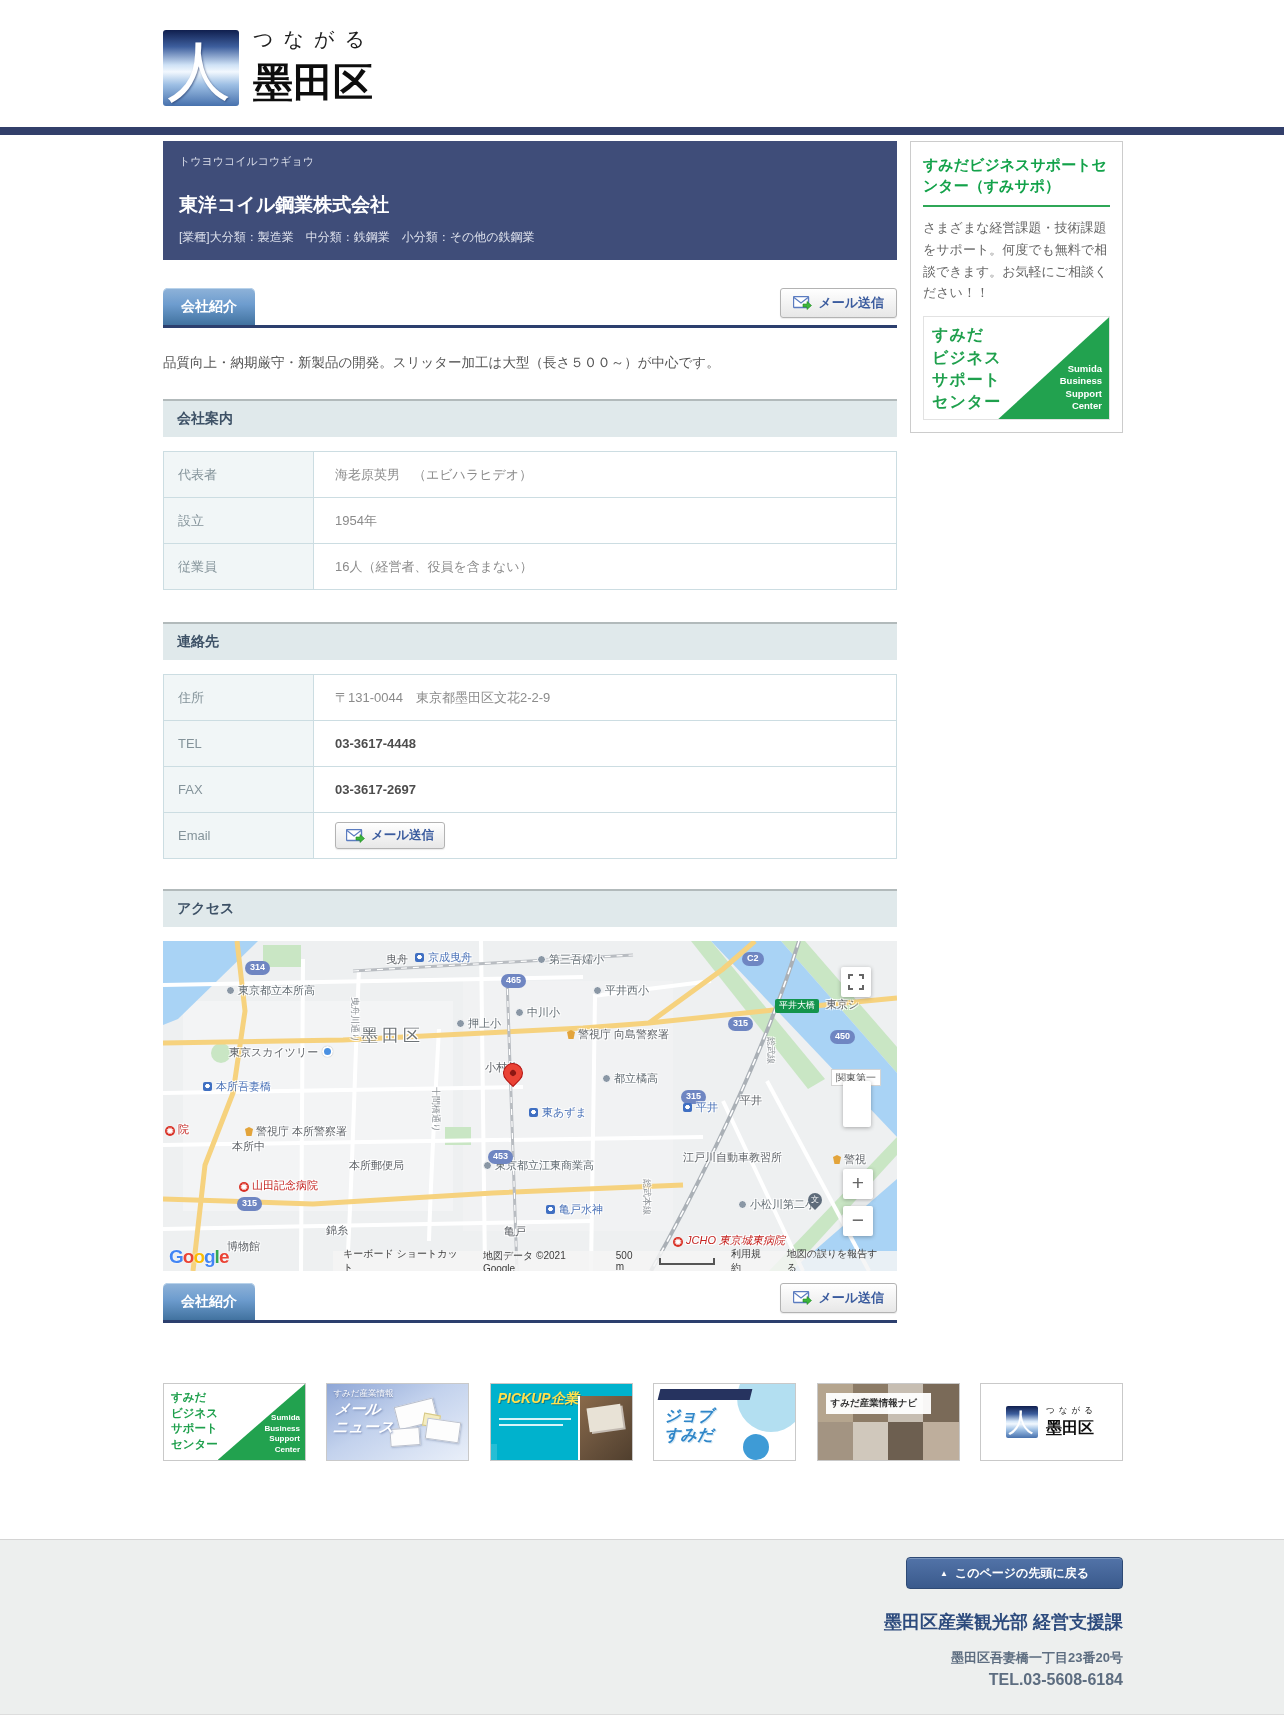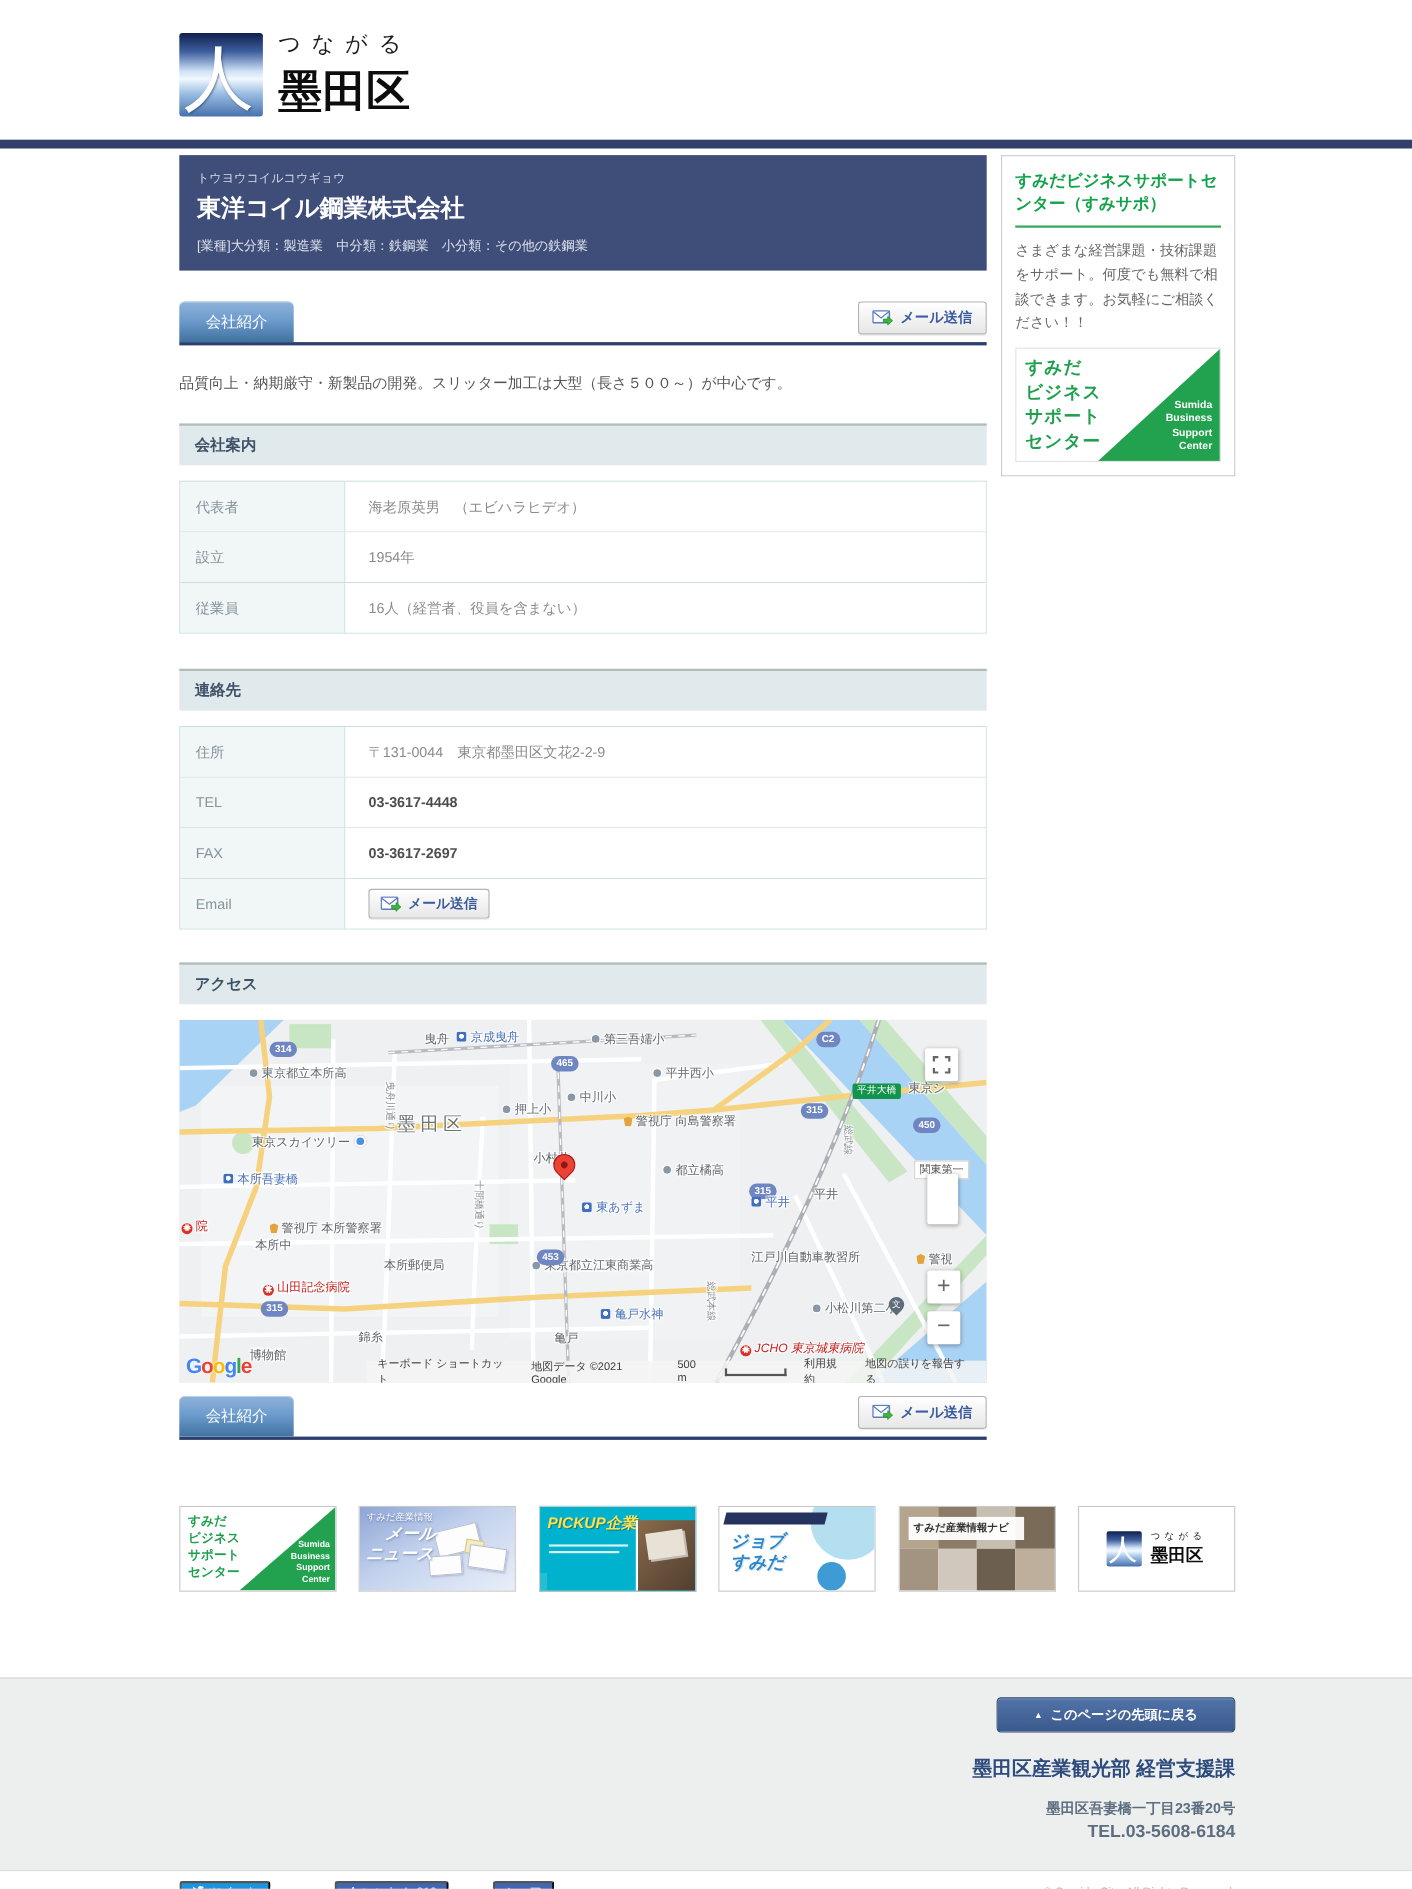--- a/index.html
+++ b/index.html
@@ -18,27 +18,27 @@
     font-family:"DejaVu Serif","Liberation Serif",serif; }
   .header-bar { height:8px; background:#323f6a; }
   
   .content-wrap { width:960px; margin-left:163px; }
   .columns { display:flex; gap:13px; margin-top:6px; }
   .main-col { width:734px; flex:0 0 auto; }
   .aside-col { width:213px; flex:0 0 auto; }
   
   .company-head { background:#3f4d79; color:#fff; padding:13px 16px 14px; }
   .company-head .furigana { font-size:11px; color:#d9dde9; }
-  .company-head .cname { font-size:22px; font-weight:bold; margin-top:5px; }
+  .company-head .cname { font-size:19px; font-weight:bold; margin-top:23px; }
   .company-head .ccat { font-size:12px; color:#dde1ec; margin-top:11px; }
   
   .tabrow { margin-top:28px; border-bottom:3px solid #2c3f6e; display:flex;
     justify-content:space-between; align-items:flex-end; height:40px; }
   .tabrow.second { margin-top:12px; }
-  .tab { width:104px; height:37px; border-radius:5px 5px 0 0; color:#fff; font-size:14px; font-weight:normal;
+  .tab { width:92px; height:37px; border-radius:5px 5px 0 0; color:#fff; font-size:14px; font-weight:bold;
     display:flex; align-items:center; justify-content:center; cursor:pointer;
     background:linear-gradient(180deg,#8fb3d9 0%,#6d9cce 45%,#41729f 100%);
     box-shadow:inset 0 1px 0 #b8d2ea; }
   .mailbtn { display:inline-flex; align-items:center; gap:6px; padding:5px 12px; margin-bottom:7px;
     border:1px solid #b3b3b3; border-radius:3px; background:linear-gradient(#ffffff,#e7e7e7);
     color:#3a5b9e; font-size:13px; font-weight:bold; cursor:pointer; box-shadow:0 1px 1px rgba(0,0,0,.08); }
   .mailbtn.small { padding:4px 10px; margin-bottom:0; font-size:12.5px; }
   .env-ic { display:inline-block; line-height:0; }
   
   .desc { margin-top:26px; font-size:13.5px; color:#555; }
@@ -107,21 +107,21 @@
   .sb-tri { position:absolute; right:0; top:0; bottom:0; width:60%; background:#22a24f;
     clip-path:polygon(100% 0,100% 100%,0 100%); }
   .sb-en { position:absolute; right:7px; bottom:7px; color:#fff; font-size:9.5px; font-weight:bold;
     text-align:right; line-height:1.3; }
   
   .banners { display:flex; justify-content:space-between; width:960px; margin-top:60px; }
   .bcard { width:143px; height:78px; border:1px solid #c9c9c9; background:#fff; position:relative; overflow:hidden; cursor:pointer; }
   .b1-lines { position:absolute; left:7px; top:6px; color:#1fa04d; font-weight:bold; font-size:11.5px; line-height:1.35; }
   .b1-tri { position:absolute; right:0; top:0; bottom:0; width:62%; background:#22a24f; clip-path:polygon(100% 0,100% 100%,0 100%); }
   .b1-en { position:absolute; right:5px; bottom:5px; color:#fff; font-size:8px; font-weight:bold; text-align:right; line-height:1.3; }
-  .b2 { background:linear-gradient(150deg,#8ea6d6 0%,#c3d2ed 45%,#e9eff9 100%);text-align:right; }
+  .b2 { background:linear-gradient(150deg,#8ea6d6 0%,#c3d2ed 45%,#e9eff9 100%); }
   .b2-title { position:absolute; left:6px; top:4px; font-size:8.5px; color:#fff; text-shadow:0 1px 2px #55699a; }
   .b2-big { position:absolute; left:7px; top:16px; color:#fff; font-size:15px; font-weight:bold; font-style:italic;
     line-height:1.2; text-shadow:1px 1px 2px #7d8fb8; transform:skewX(-6deg); }
   .env { position:absolute; background:#fdfdfd; border:1px solid #b9bfcc; box-shadow:1px 1px 2px rgba(60,80,120,.3); }
   .env.e1 { width:40px; height:24px; right:32px; top:18px; transform:rotate(-14deg); }
   .env.e2 { width:34px; height:21px; right:8px; top:36px; transform:rotate(8deg); }
   .env.e3 { width:30px; height:18px; right:48px; top:44px; transform:rotate(-4deg); }
   .note { position:absolute; width:17px; height:13px; right:28px; top:30px; background:#f5edc0;
     border:1px solid #d6c888; transform:rotate(10deg); }
   .b3 { background:#00b2cd; }

